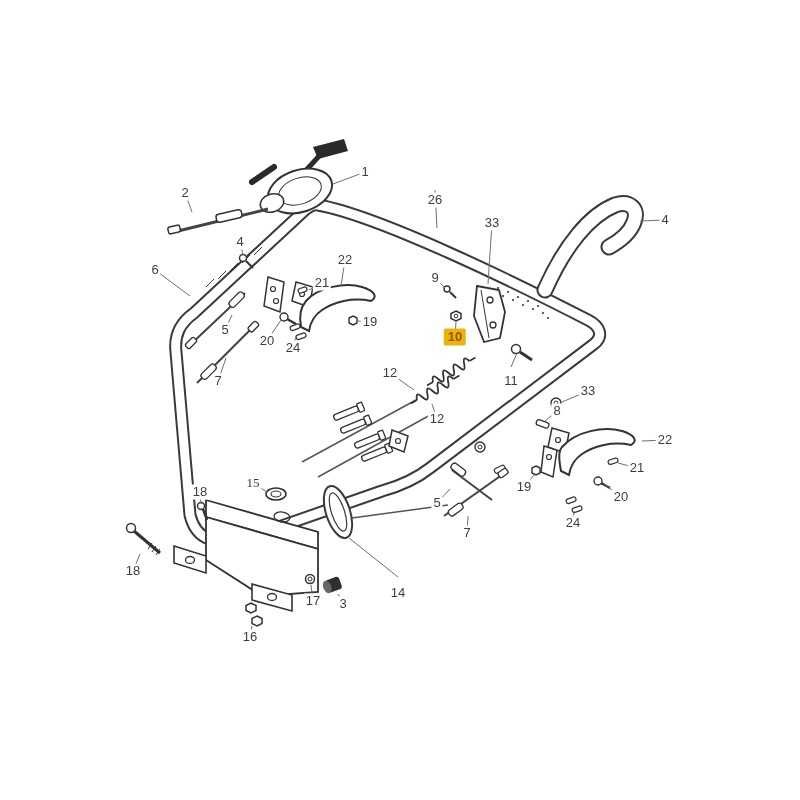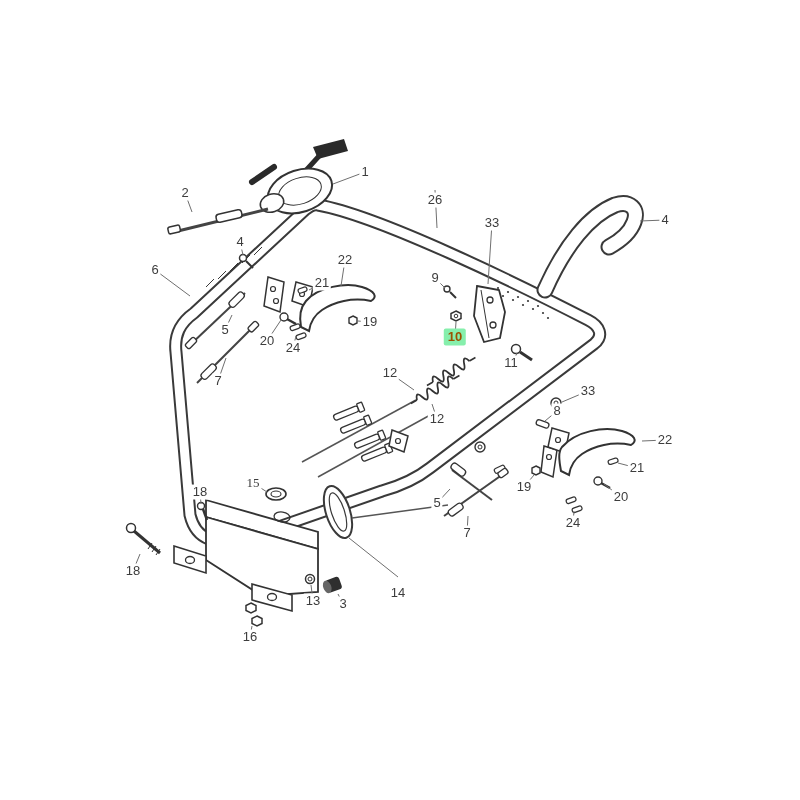--- a/index.html
+++ b/index.html
@@ -7,21 +7,21 @@
               font-family:"Liberation Sans", sans-serif; }
   .stage { position:relative; width:800px; height:800px; background:#fff; }
   svg.art { position:absolute; left:0; top:0; }
   .labels { position:absolute; inset:0; }
   .part-label {
     position:absolute; transform:translate(-50%,-50%);
     font-size:13px; line-height:1.15; color:#3d3d3d;
     background:#fff; padding:0 2px; cursor:pointer; user-select:none;
   }
   .part-label.highlight {
-    background:#86efac; color:#9a5200; font-weight:bold;
+    background:#eab308; color:#9a5200; font-weight:bold;
     border-radius:2px; padding:1px 4px;
   }
 </style>
 </head>
 <body>
 
 <div class="stage">
 
   <svg class="art" width="800" height="800" viewBox="0 0 800 800">
 
@@ -254,34 +254,34 @@
       <span class="part-label" style="left: 665px; top: 220px;">4</span>
       <span class="part-label" style="left: 345px; top: 260px;">22</span>
       <span class="part-label" style="left: 322px; top: 283px;">21</span>
       <span class="part-label" style="left: 435px; top: 278px;">9</span>
       <span class="part-label" style="left: 370px; top: 322px;">19</span>
       <span class="part-label" style="left: 267px; top: 341px;">20</span>
       <span class="part-label" style="left: 293px; top: 348px;">24</span>
       <span class="part-label" style="left: 225px; top: 330px;">5</span>
       <span class="part-label" style="left: 218px; top: 381px;">7</span>
       <span class="part-label highlight" style="left: 455px; top: 337px;">10</span>
-      <span class="part-label" style="left: 511px; top: 363px;">11</span>
+      <span class="part-label" style="left: 511px; top: 381px;">11</span>
       <span class="part-label" style="left: 390px; top: 373px;">12</span>
       <span class="part-label" style="left: 437px; top: 419px;">12</span>
       <span class="part-label" style="left: 588px; top: 391px;">33</span>
       <span class="part-label" style="left: 557px; top: 411px;">8</span>
       <span class="part-label" style="left: 665px; top: 440px;">22</span>
       <span class="part-label" style="left: 637px; top: 468px;">21</span>
       <span class="part-label" style="left: 524px; top: 487px;">19</span>
       <span class="part-label" style="left: 621px; top: 497px;">20</span>
       <span class="part-label" style="left: 573px; top: 523px;">24</span>
       <span class="part-label" style="left: 253px; top: 483px; font-family: Liberation Serif, serif;">15</span>
       <span class="part-label" style="left: 200px; top: 492px;">18</span>
       <span class="part-label" style="left: 133px; top: 571px;">18</span>
       <span class="part-label" style="left: 437px; top: 503px;">5</span>
       <span class="part-label" style="left: 467px; top: 533px;">7</span>
       <span class="part-label" style="left: 398px; top: 593px;">14</span>
-      <span class="part-label" style="left: 313px; top: 601px;">13</span>
+      <span class="part-label" style="left: 313px; top: 601px;">17</span>
       <span class="part-label" style="left: 343px; top: 604px;">3</span>
       <span class="part-label" style="left: 250px; top: 637px; text-align: center;">16</span>
     </div>
 
 </div>
 
 </body></html>

